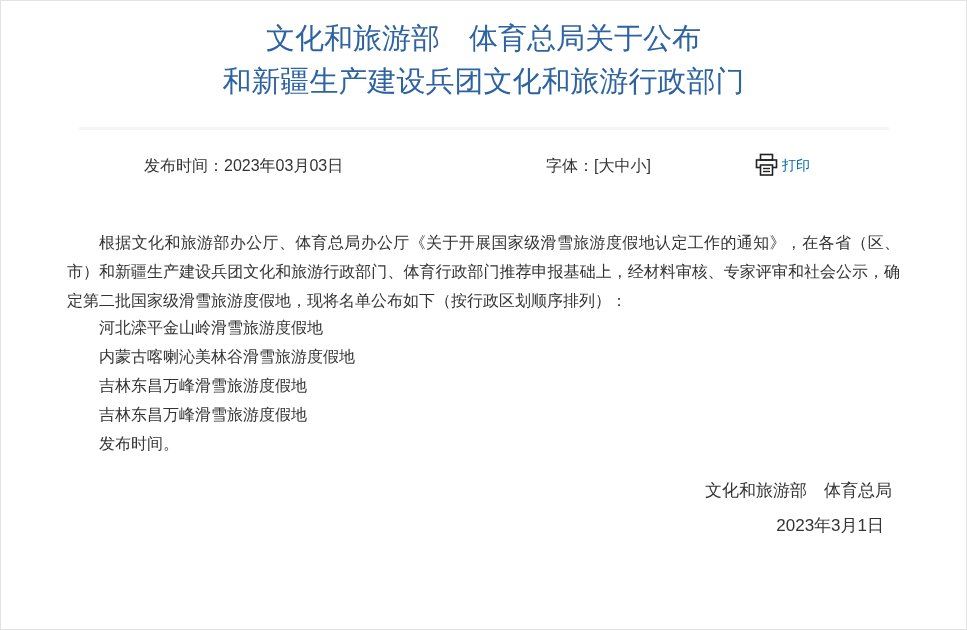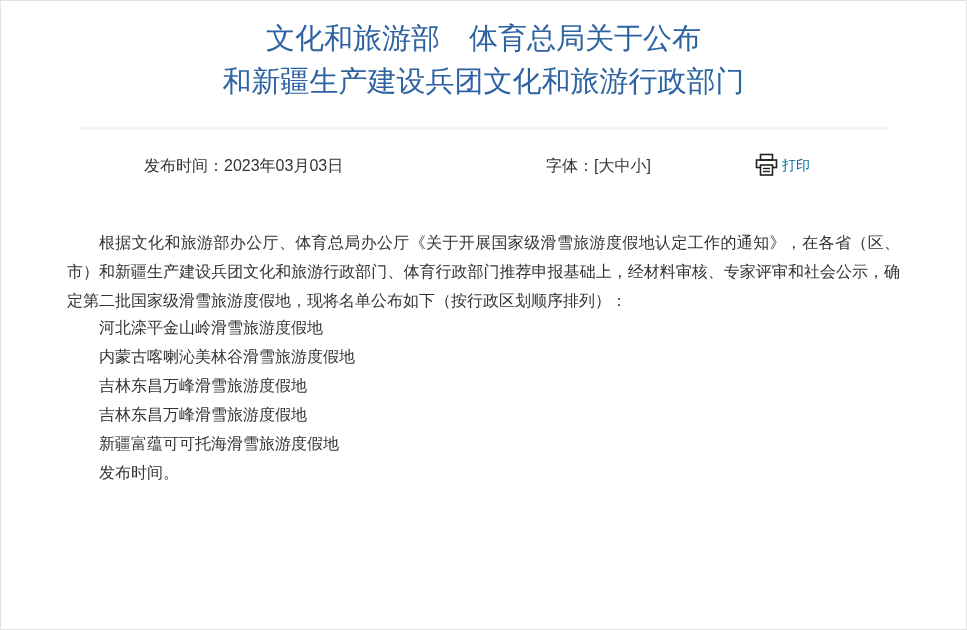--- a/index.html
+++ b/index.html
@@ -110,19 +110,22 @@
     </span>
   </div>
 
   <div class="body-block">
     <p class="para">根据文化和旅游部办公厅、体育总局办公厅《关于开展国家级滑雪旅游度假地认定工作的通知》，在各省（区、市）和新疆生产建设兵团文化和旅游行政部门、体育行政部门推荐申报基础上，经材料审核、专家评审和社会公示，确定第二批国家级滑雪旅游度假地，现将名单公布如下（按行政区划顺序排列）：</p>
     <div class="resort-list">
       <div class="list-item">河北滦平金山岭滑雪旅游度假地</div>
       <div class="list-item">内蒙古喀喇沁美林谷滑雪旅游度假地</div>
       <div class="list-item">吉林东昌万峰滑雪旅游度假地</div>
       <div class="list-item">吉林东昌万峰滑雪旅游度假地</div>
-      <div class="list-item">新疆富蕴可可托海滑雪旅游度假地</div>
     </div>
     <div class="closing">发布时间。</div>
   </div>
 
+  <div class="signature">
+    <div class="sig-org">文化和旅游部　体育总局</div>
+    <div class="sig-date">2023年3月1日</div>
+  </div>
 
 </div>
 
 </body></html>

